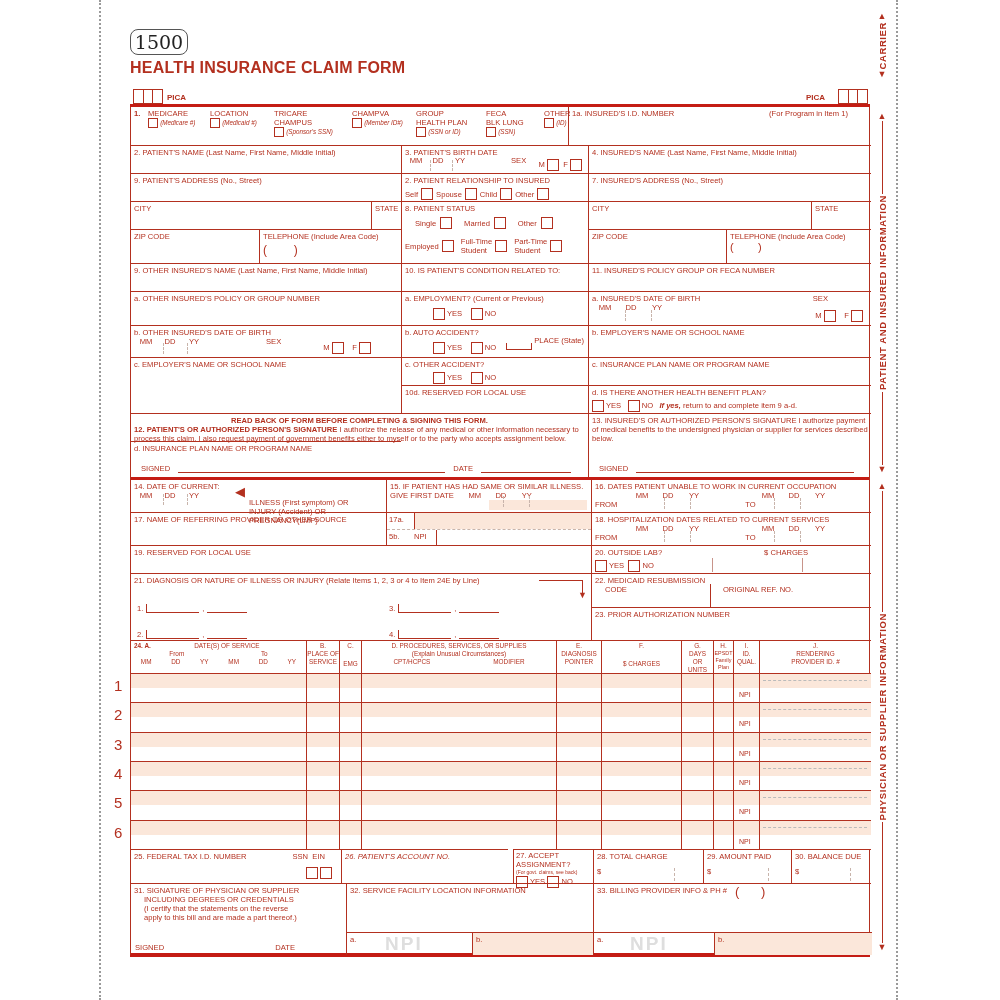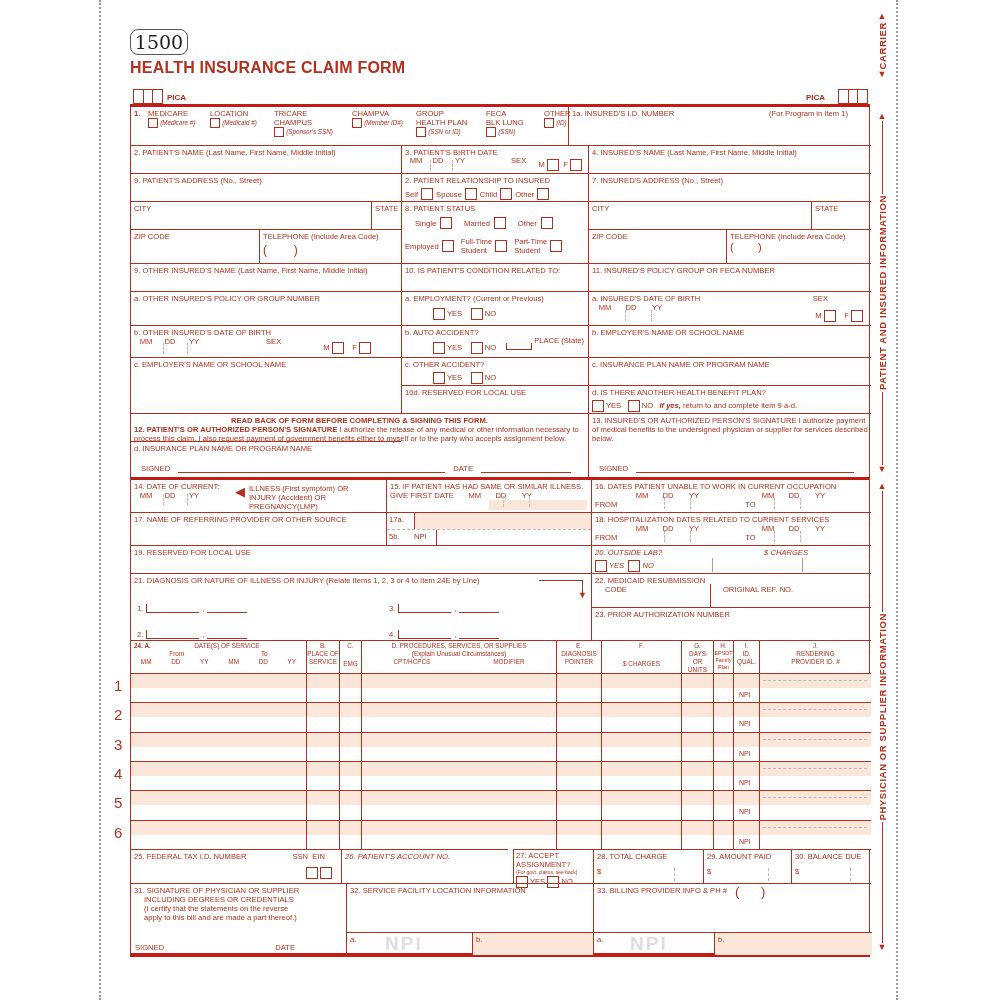--- a/index.html
+++ b/index.html
@@ -250,21 +250,21 @@
 
     <div class="cell noL" style="left:0;top:373px;width:255px;height:32px;border-top:none;">
       <span>14. DATE OF CURRENT:</span>
       <div style="display:flex;">
           <span style="width:24px;text-align:center;">MM</span>
           <span style="width:24px;text-align:center;">DD</span>
           <span style="width:24px;text-align:center;">YY</span>
         </div>
       <div class="vd" style="left:32px;top:14px;"></div><div class="vd" style="left:56px;top:14px;"></div>
       <span style="position:absolute;left:104px;top:5px;font-size:13px;line-height:1;">◀</span>
-      <div style="position:absolute;left:118px;top:4px;">
+      <div style="position:absolute;left:118px;top:18px;">
         <div>ILLNESS (First symptom) OR</div>
         <div>INJURY (Accident) OR</div>
         <div>PREGNANCY(LMP)</div>
       </div>
     </div>
     <div class="cell" style="left:255px;top:373px;width:205px;height:32px;border-top:none;">
       <span>15. IF PATIENT HAS HAD SAME OR SIMILAR ILLNESS.</span>
       <div style="display:flex;">
           <span>GIVE FIRST DATE</span>
         <span style="width:26px;text-align:center;margin-left:8px;">MM</span>
@@ -314,21 +314,21 @@
           <span style="width:26px;text-align:center;">YY</span>
         </div>
       <div style="display:flex;">
           <span>FROM</span>
           <span style="margin-left:128px;">TO</span>
         </div>
       <div class="vd" style="left:72px;top:18px;"></div><div class="vd" style="left:98px;top:18px;"></div><div class="vd" style="left:182px;top:18px;"></div><div class="vd" style="left:208px;top:18px;"></div>
     </div>
 
     <div class="cell noL" style="left:0;top:438px;width:460px;height:28px;"><span>19. RESERVED FOR LOCAL USE</span></div>
-    <div class="cell" style="left:460px;top:438px;width:280px;height:28px;font-style:italic;">
+    <div class="cell" style="left:460px;top:438px;width:280px;height:28px;">
       <div class="lblrow">
           <span>20. OUTSIDE LAB?</span>
           <span style="margin-right:60px;">$ CHARGES</span>
         </div>
       <div style="margin-top:3px;"><span class="cb"></span> <span>YES</span>&nbsp;&nbsp;<span class="cb"></span> <span>NO</span></div>
       <div class="tick" style="left:120px;top:12px;height:14px;"></div>
       <div class="tick" style="left:210px;top:12px;height:14px;"></div>
     </div>
 
     <div class="cell noL" style="left:0;top:466px;width:460px;height:67px;">

